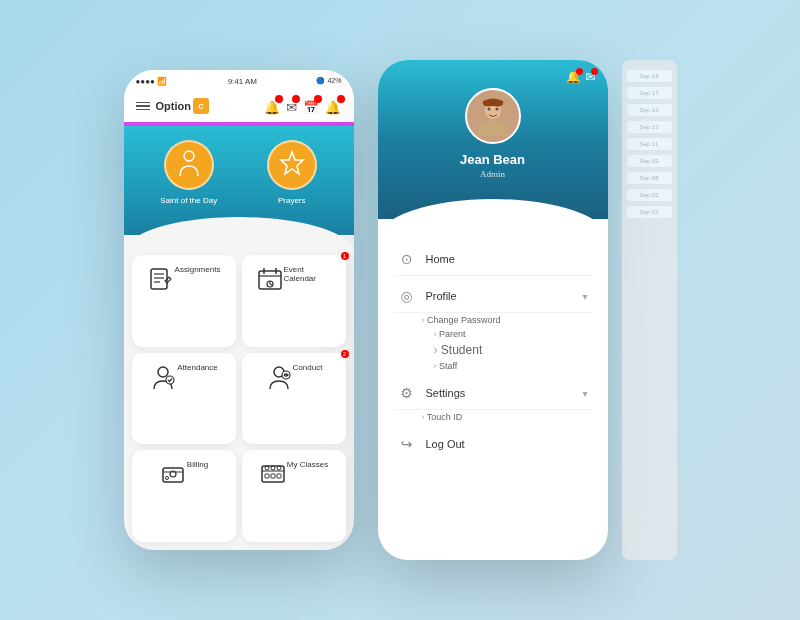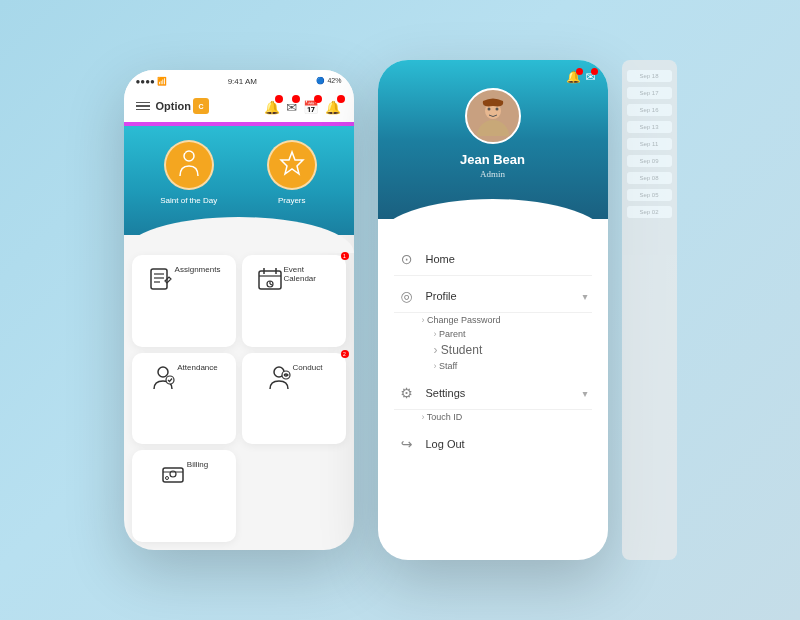--- a/index.html
+++ b/index.html
@@ -336,20 +336,35 @@
           <svg width="28" height="28" viewBox="0 0 28 28">
             <rect x="4" y="8" width="20" height="14" rx="2" fill="none" stroke="#333" stroke-width="1.5"></rect>
             <circle cx="14" cy="14" r="3" fill="none" stroke="#333" stroke-width="1.2"></circle>
             <line x1="4" y1="12" x2="24" y2="12" stroke="#333" stroke-width="1"></line>
             <circle cx="8" cy="18" r="1.5" fill="none" stroke="#333" stroke-width="1"></circle>
           </svg>
         </div>
         <span class="grid-label">Billing</span>
       </div>
 
+      <div class="grid-item">
+        <div class="grid-icon">
+          <svg width="28" height="28" viewBox="0 0 28 28">
+            <rect x="3" y="6" width="22" height="16" rx="2" fill="none" stroke="#333" stroke-width="1.5"></rect>
+            <line x1="3" y1="11" x2="25" y2="11" stroke="#333" stroke-width="1"></line>
+            <rect x="6" y="14" width="4" height="4" rx="0.5" fill="none" stroke="#333" stroke-width="1"></rect>
+            <rect x="12" y="14" width="4" height="4" rx="0.5" fill="none" stroke="#333" stroke-width="1"></rect>
+            <rect x="18" y="14" width="4" height="4" rx="0.5" fill="none" stroke="#333" stroke-width="1"></rect>
+            <circle cx="8" cy="8" r="2" fill="none" stroke="#333" stroke-width="1"></circle>
+            <circle cx="14" cy="8" r="2" fill="none" stroke="#333" stroke-width="1"></circle>
+            <circle cx="20" cy="8" r="2" fill="none" stroke="#333" stroke-width="1"></circle>
+          </svg>
+        </div>
+        <span class="grid-label">My Classes</span>
+      </div>
     </div>
   </div>
 
   <div class="phone-right">
 
     <div class="right-hero">
       <div class="right-top-icons">
         <div class="r-icon">
           🔔<div class="r-badge"></div>
         </div>

